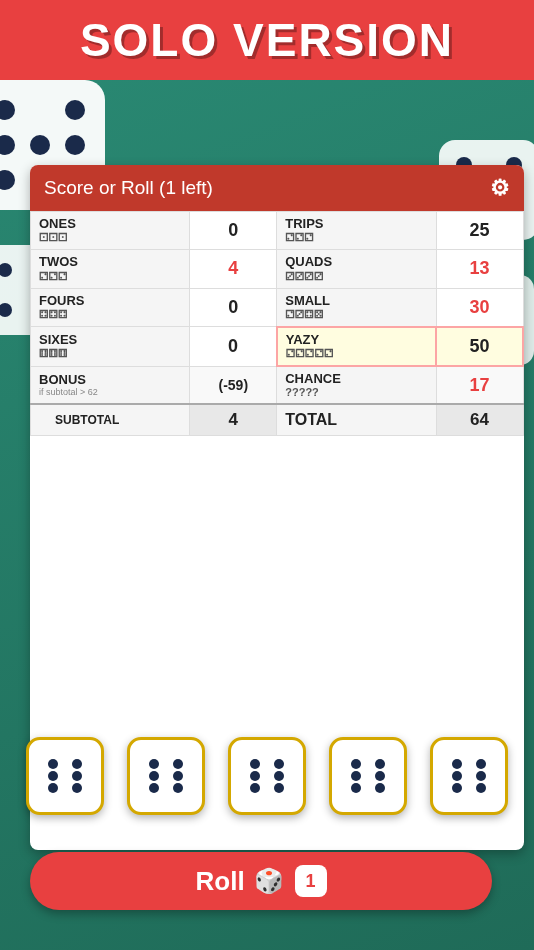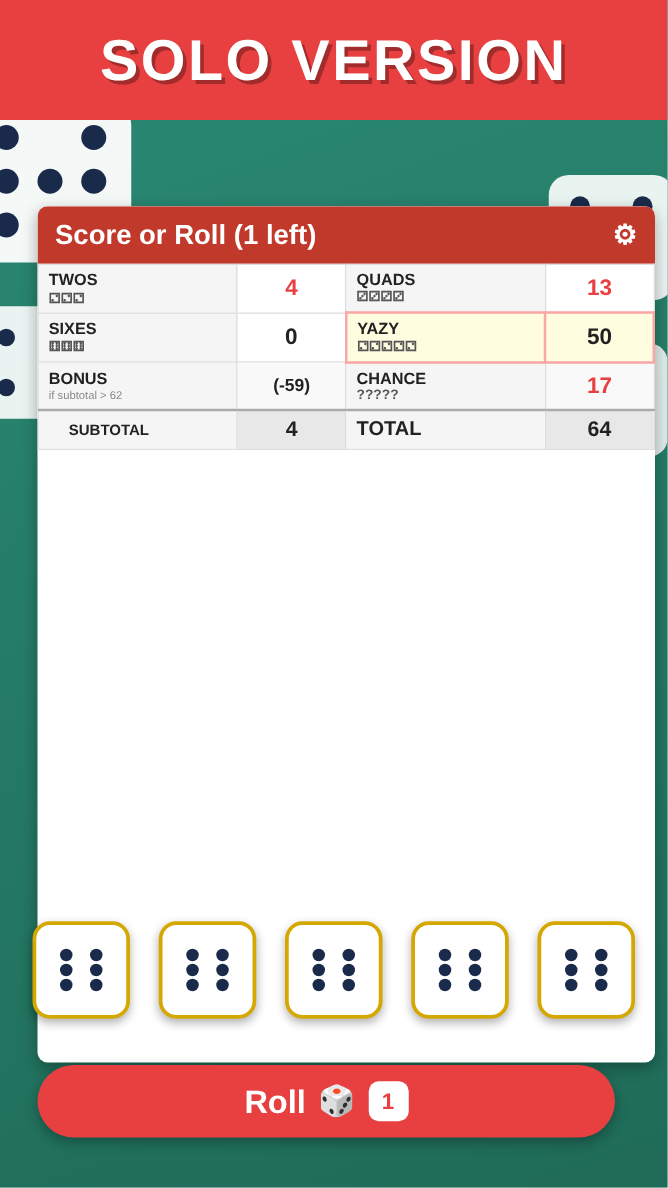--- a/index.html
+++ b/index.html
@@ -9,21 +9,21 @@
       overflow: hidden;
       font-family: Arial, sans-serif;
       background: #2d7a6a;
       position: relative;
     }
 
     
     .header {
       background: #e84040;
       width: 100%;
-      height: 96px;
+      height: 80px;
       display: flex;
       align-items: center;
       justify-content: center;
       position: relative;
       z-index: 10;
     }
     .header-title {
       color: white;
       font-size: 46px;
       font-weight: 900;
@@ -68,22 +68,22 @@
       background: #c0392b;
       color: white;
       font-size: 18px;
       font-weight: bold;
       padding: 10px 14px;
       display: flex;
       align-items: center;
       justify-content: space-between;
     }
     .score-bar-text {
-      font-size: 22px;
-      font-weight: bold;
+      font-size: 19px;
+      font-weight: normal;
     }
     .gear-icon {
       font-size: 22px;
     }
 
     
     .score-table {
       width: 100%;
       border-collapse: collapse;
     }
@@ -253,35 +253,59 @@
 <div class="main-card">
 
   <div class="score-bar">
     <span class="score-bar-text">Score or Roll (1 left)</span>
     <span class="gear-icon">⚙</span>
   </div>
 
   <table class="score-table">
     <tbody>
 
+      <tr>
+        <td class="category">
+          <div class="category-name">ONES</div>
+          <div class="category-dice">⚀⚀⚀</div>
+        </td>
+        <td class="value">0</td>
+        <td class="category">
+          <div class="category-name">TRIPS</div>
+          <div class="category-dice">⚁⚁⚁</div>
+        </td>
+        <td class="value">25</td>
+      </tr>
 
       <tr>
         <td class="category">
           <div class="category-name">TWOS</div>
           <div class="category-dice">⚁⚁⚁</div>
         </td>
         <td class="value red">4</td>
         <td class="category">
           <div class="category-name">QUADS</div>
           <div class="category-dice">⚂⚂⚂⚂</div>
         </td>
         <td class="value red">13</td>
       </tr>
 
 
+      <tr>
+        <td class="category">
+          <div class="category-name">FOURS</div>
+          <div class="category-dice">⚃⚃⚃</div>
+        </td>
+        <td class="value">0</td>
+        <td class="category">
+          <div class="category-name">SMALL</div>
+          <div class="category-dice">⚁⚂⚃⚄</div>
+        </td>
+        <td class="value red">30</td>
+      </tr>
 
 
       <tr>
         <td class="category">
           <div class="category-name">SIXES</div>
           <div class="category-dice">⚅⚅⚅</div>
         </td>
         <td class="value">0</td>
         <td class="category highlighted">
           <div class="category-name">YAZY</div>

